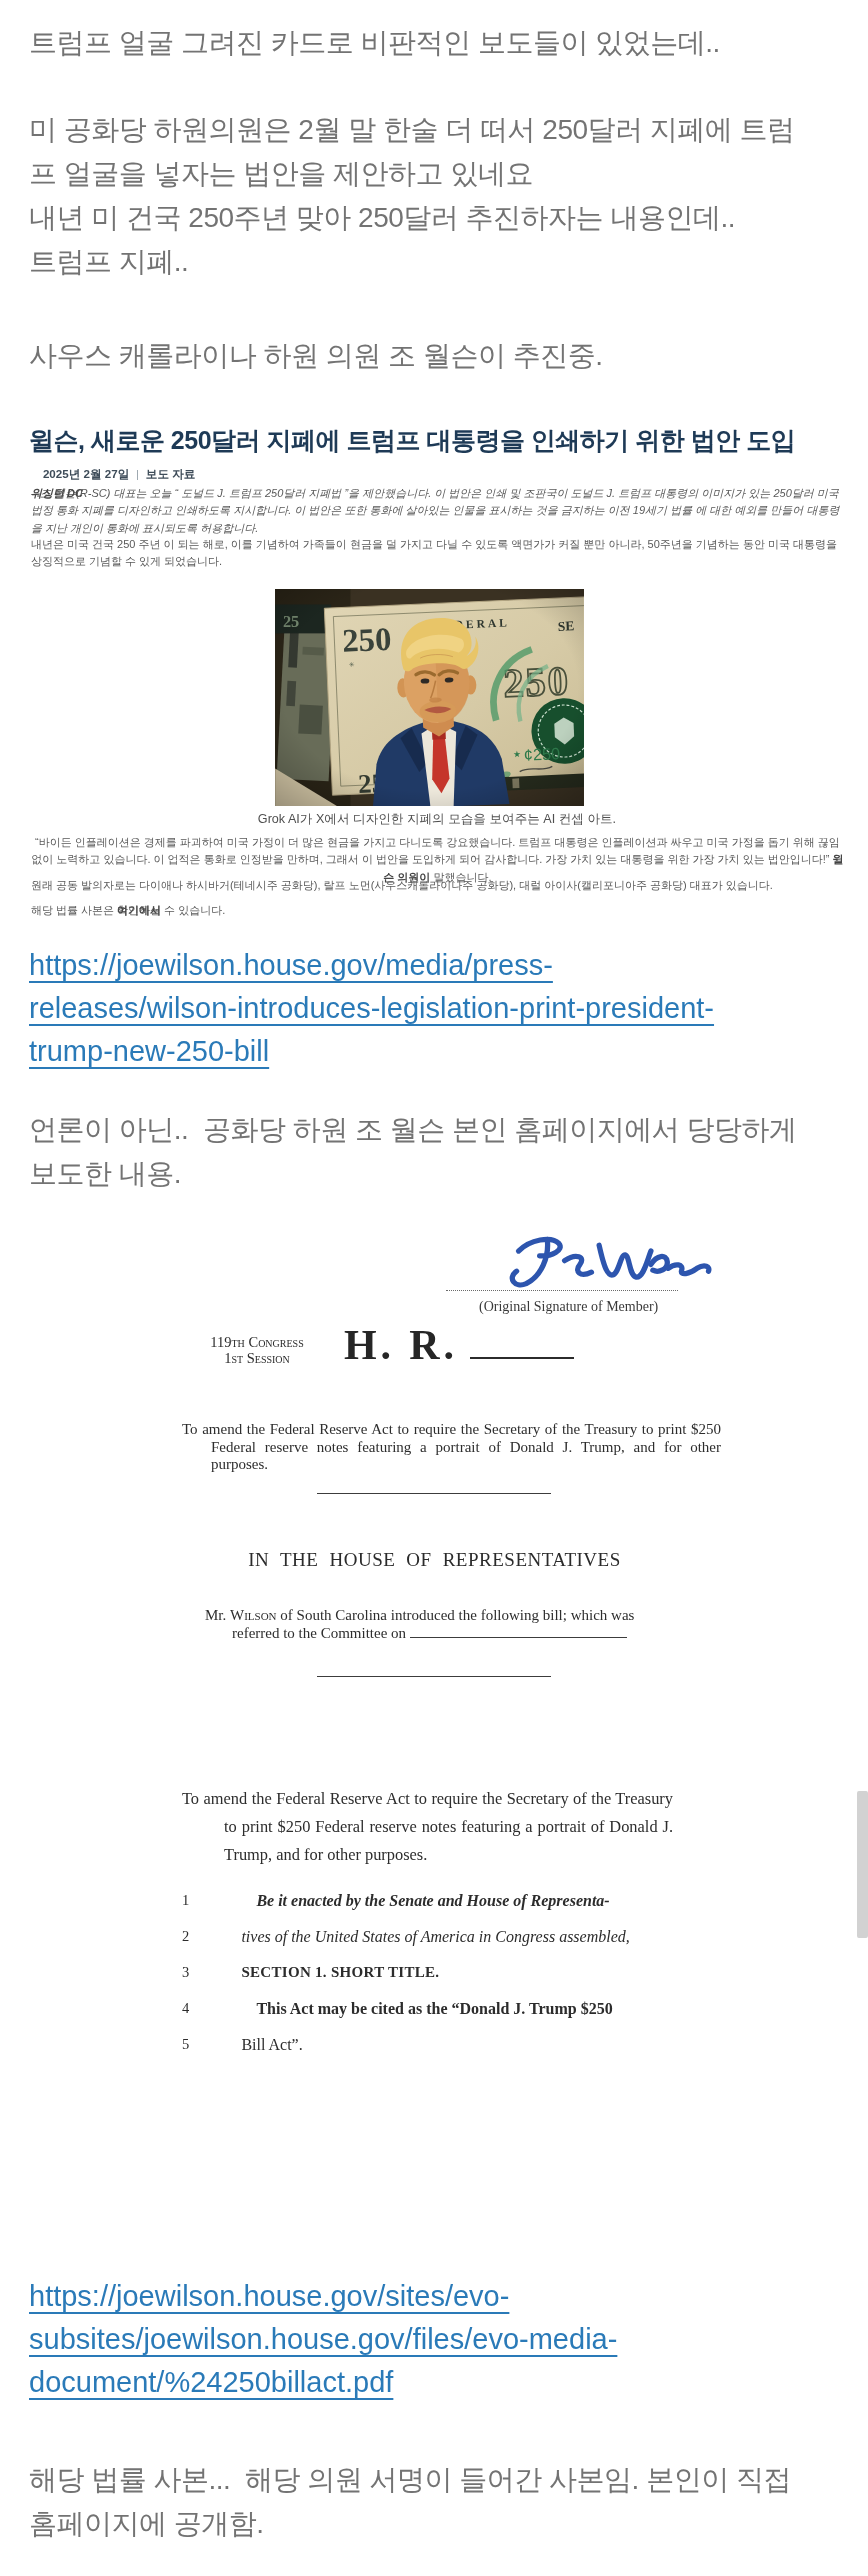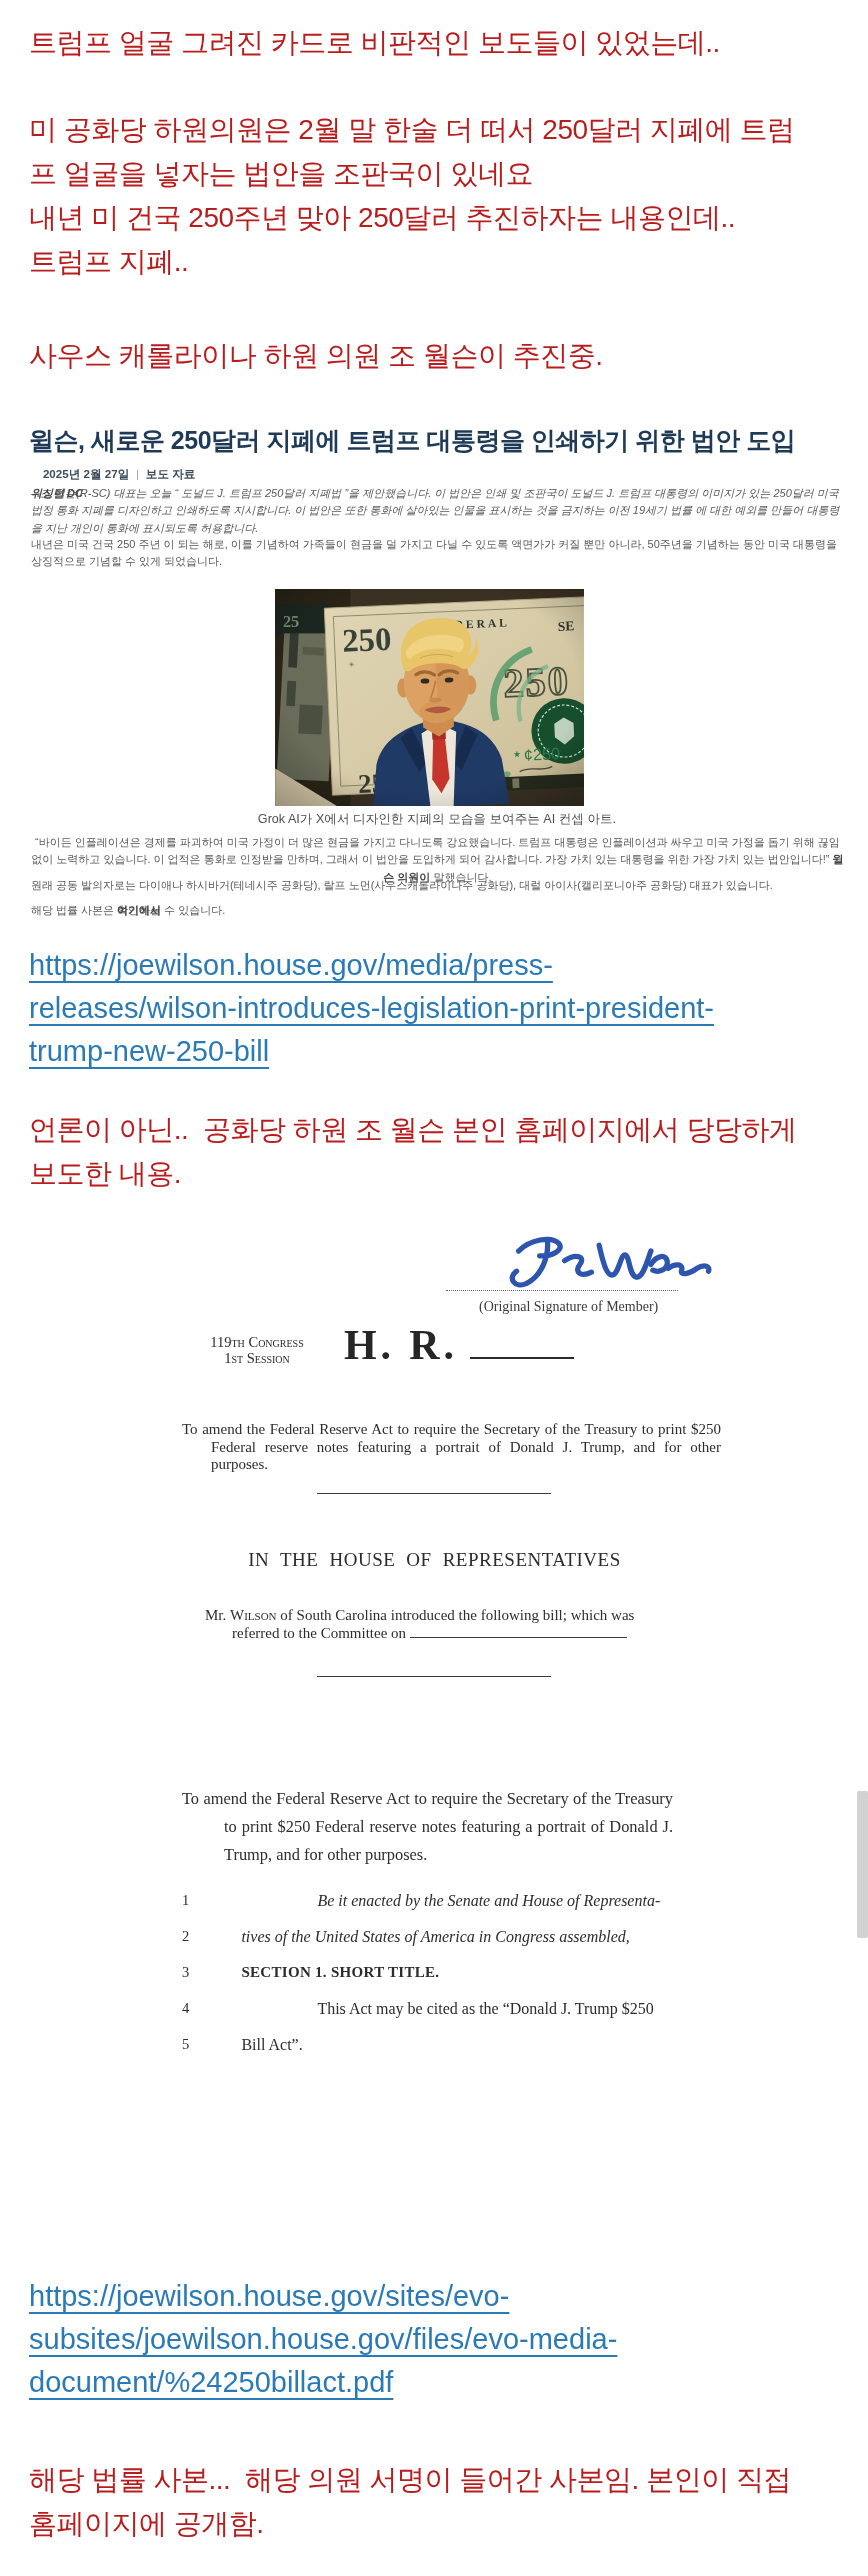--- a/index.html
+++ b/index.html
@@ -1,20 +1,20 @@
 <!DOCTYPE html>
 <html><head>
 <meta charset="utf-8">
 <style>
   html,body{margin:0;padding:0;background:#fff;}
   .page{position:relative;width:869px;height:2576px;background:#ffffff;overflow:hidden;
         font-family:"Liberation Sans",sans-serif;color:#111;}
   .abs{position:absolute;left:29px;right:29px;}
   
-  .k-lg{font-size:28px;line-height:44px;letter-spacing:-0.5px;color:#b91c1c;word-break:break-all;}
+  .k-lg{font-size:28px;line-height:44px;letter-spacing:-0.5px;color:#737373;word-break:break-all;}
   .prewrap{white-space:pre-wrap;}
   
   .press{top:425px;height:512px;}
   .press *{position:absolute;margin:0;}
   .pr-headline{top:0;left:0;width:816px;font-size:25px;font-weight:bold;color:#1e3a56;
                letter-spacing:-0.5px;line-height:30px;}
   .pr-date{top:42px;left:1.9px;font-size:11.6px;font-weight:bold;color:#3e4c59;position:absolute;margin-left:12px;}
   .pr-date span{position:static;}
   .pr-divider{color:#9aa4ad;font-weight:normal;padding:0 6.8px;}
   .pr-p{left:1.9px;width:813px;font-size:11px;line-height:17.4px;color:#595959;}
@@ -48,35 +48,35 @@
   .sc{font-variant:small-caps;}
   .committee-blank{display:inline-block;width:217px;height:12.6px;border-bottom:1.4px solid #3c3c3c;}
   .a-bill{left:0;top:489px;width:753px;text-align:center;font-size:32px;font-weight:bold;
           letter-spacing:1.9px;word-spacing:9.7px;color:#262626;}
   .preamble2{left:124px;top:541px;width:449px;font-size:16.4px;line-height:28px;
              text-align:justify;padding-left:42px;text-indent:-42px;}
   .bill-lines{left:124px;top:664px;width:541px;}
   .bl{display:flex;height:36px;font-size:16px;color:#2c2c2c;position:static;}
   .bl-n{width:15.4px;font-size:14.5px;flex:none;}
   .bl-t{margin-left:44px;}
-  .bl-t.ind{margin-left:120px;}
+  .bl-t.ind{margin-left:59px;font-weight:bold;}
   .bl-t.it{font-style:italic;}
   .bl-t.bd{font-weight:bold;font-size:15px;letter-spacing:0.3px;}
   .scroll-thumb{position:absolute;right:1px;top:1791px;width:10.6px;height:147px;
                 background:#d2d2d2;border-radius:1.9px;}
 </style>
 </head>
 <body>
 
 <div class="page">
 
   <div class="abs k-lg" style="top:21px;">트럼프 얼굴 그려진 카드로 비판적인 보도들이 있었는데..</div>
 
   <div class="abs k-lg" style="top:108px;width:780px;">
-    <div>미 공화당 하원의원은 2월 말 한술 더 떠서 250달러 지폐에 트럼프 얼굴을 넣자는 법안을 조판국이 있네요</div>
+    <div>미 공화당 하원의원은 2월 말 한술 더 떠서 250달러 지폐에 트럼프 얼굴을 넣자는 법안을 제안하고 있네요</div>
     <div>내년 미 건국 250주년 맞아 250달러 추진하자는 내용인데..</div>
     <div>트럼프 지폐..</div>
   </div>
 
   <div class="abs k-lg" style="top:334px;">사우스 캐롤라이나 하원 의원 조 월슨이 추진중.</div>
 
   <section class="abs press">
     <h1 class="pr-headline">윌슨, 새로운 250달러 지폐에 트럼프 대통령을 인쇄하기 위한 법안 도입</h1>
 
     <div class="pr-date">

